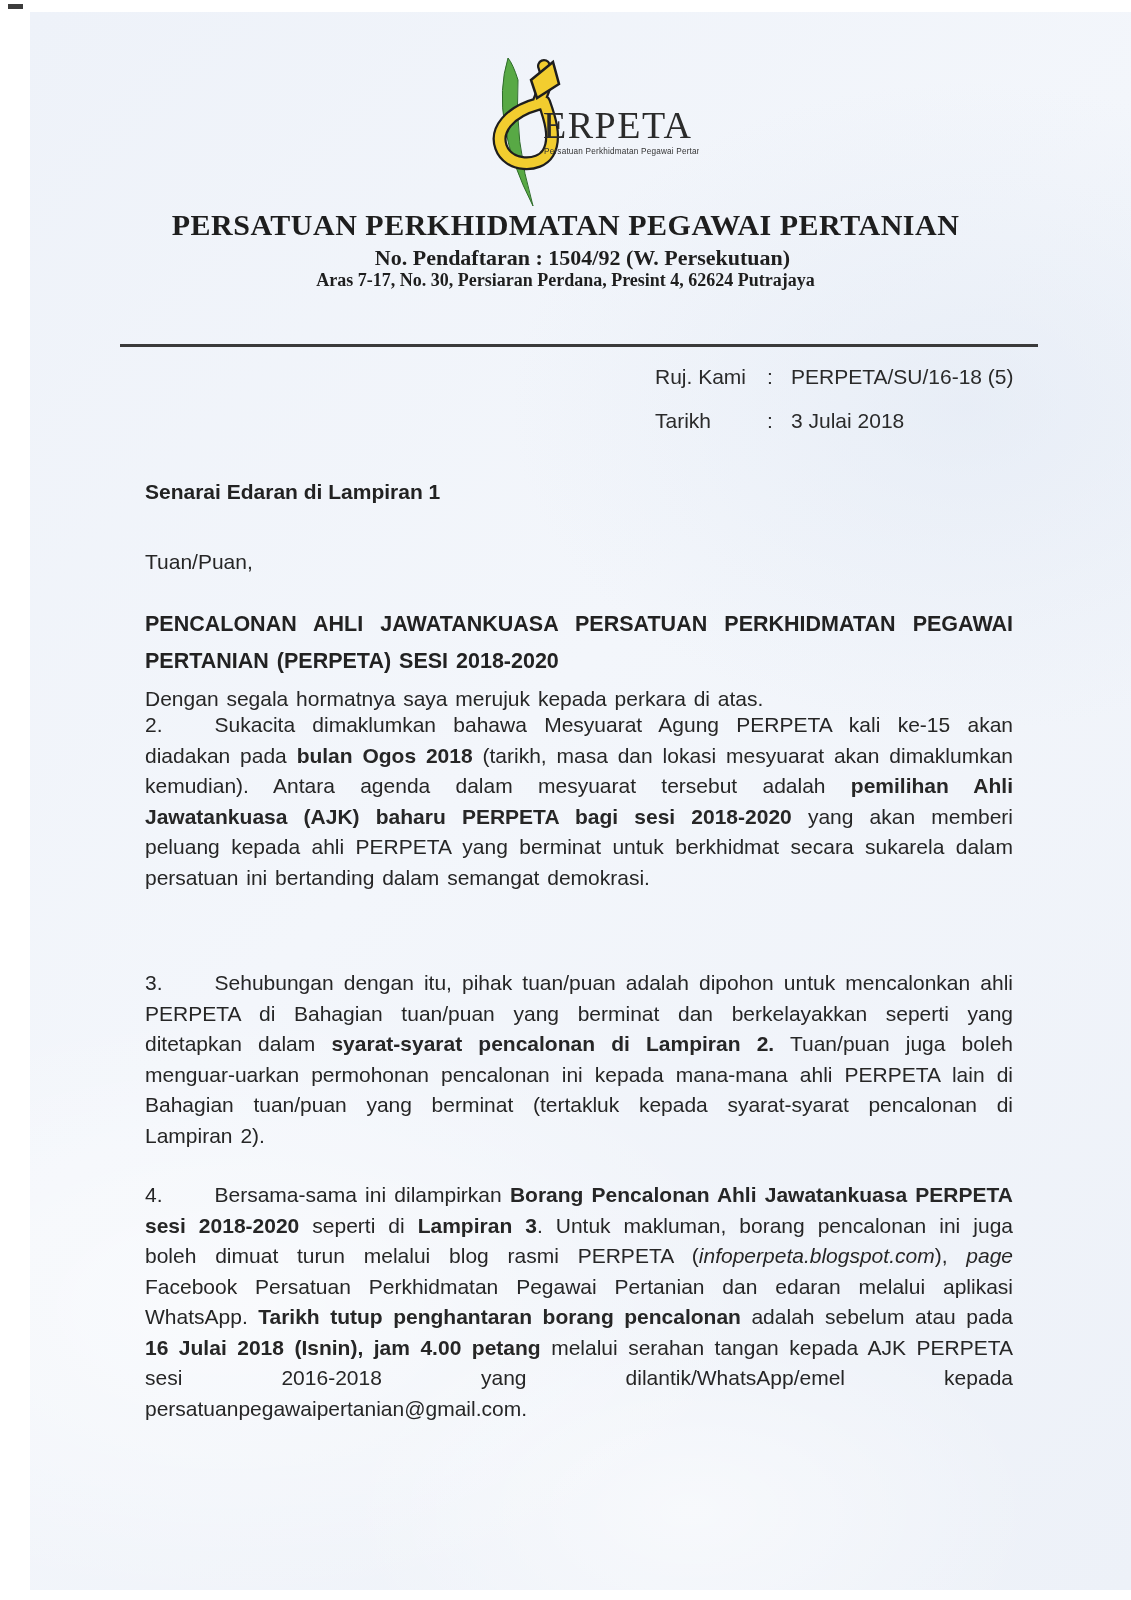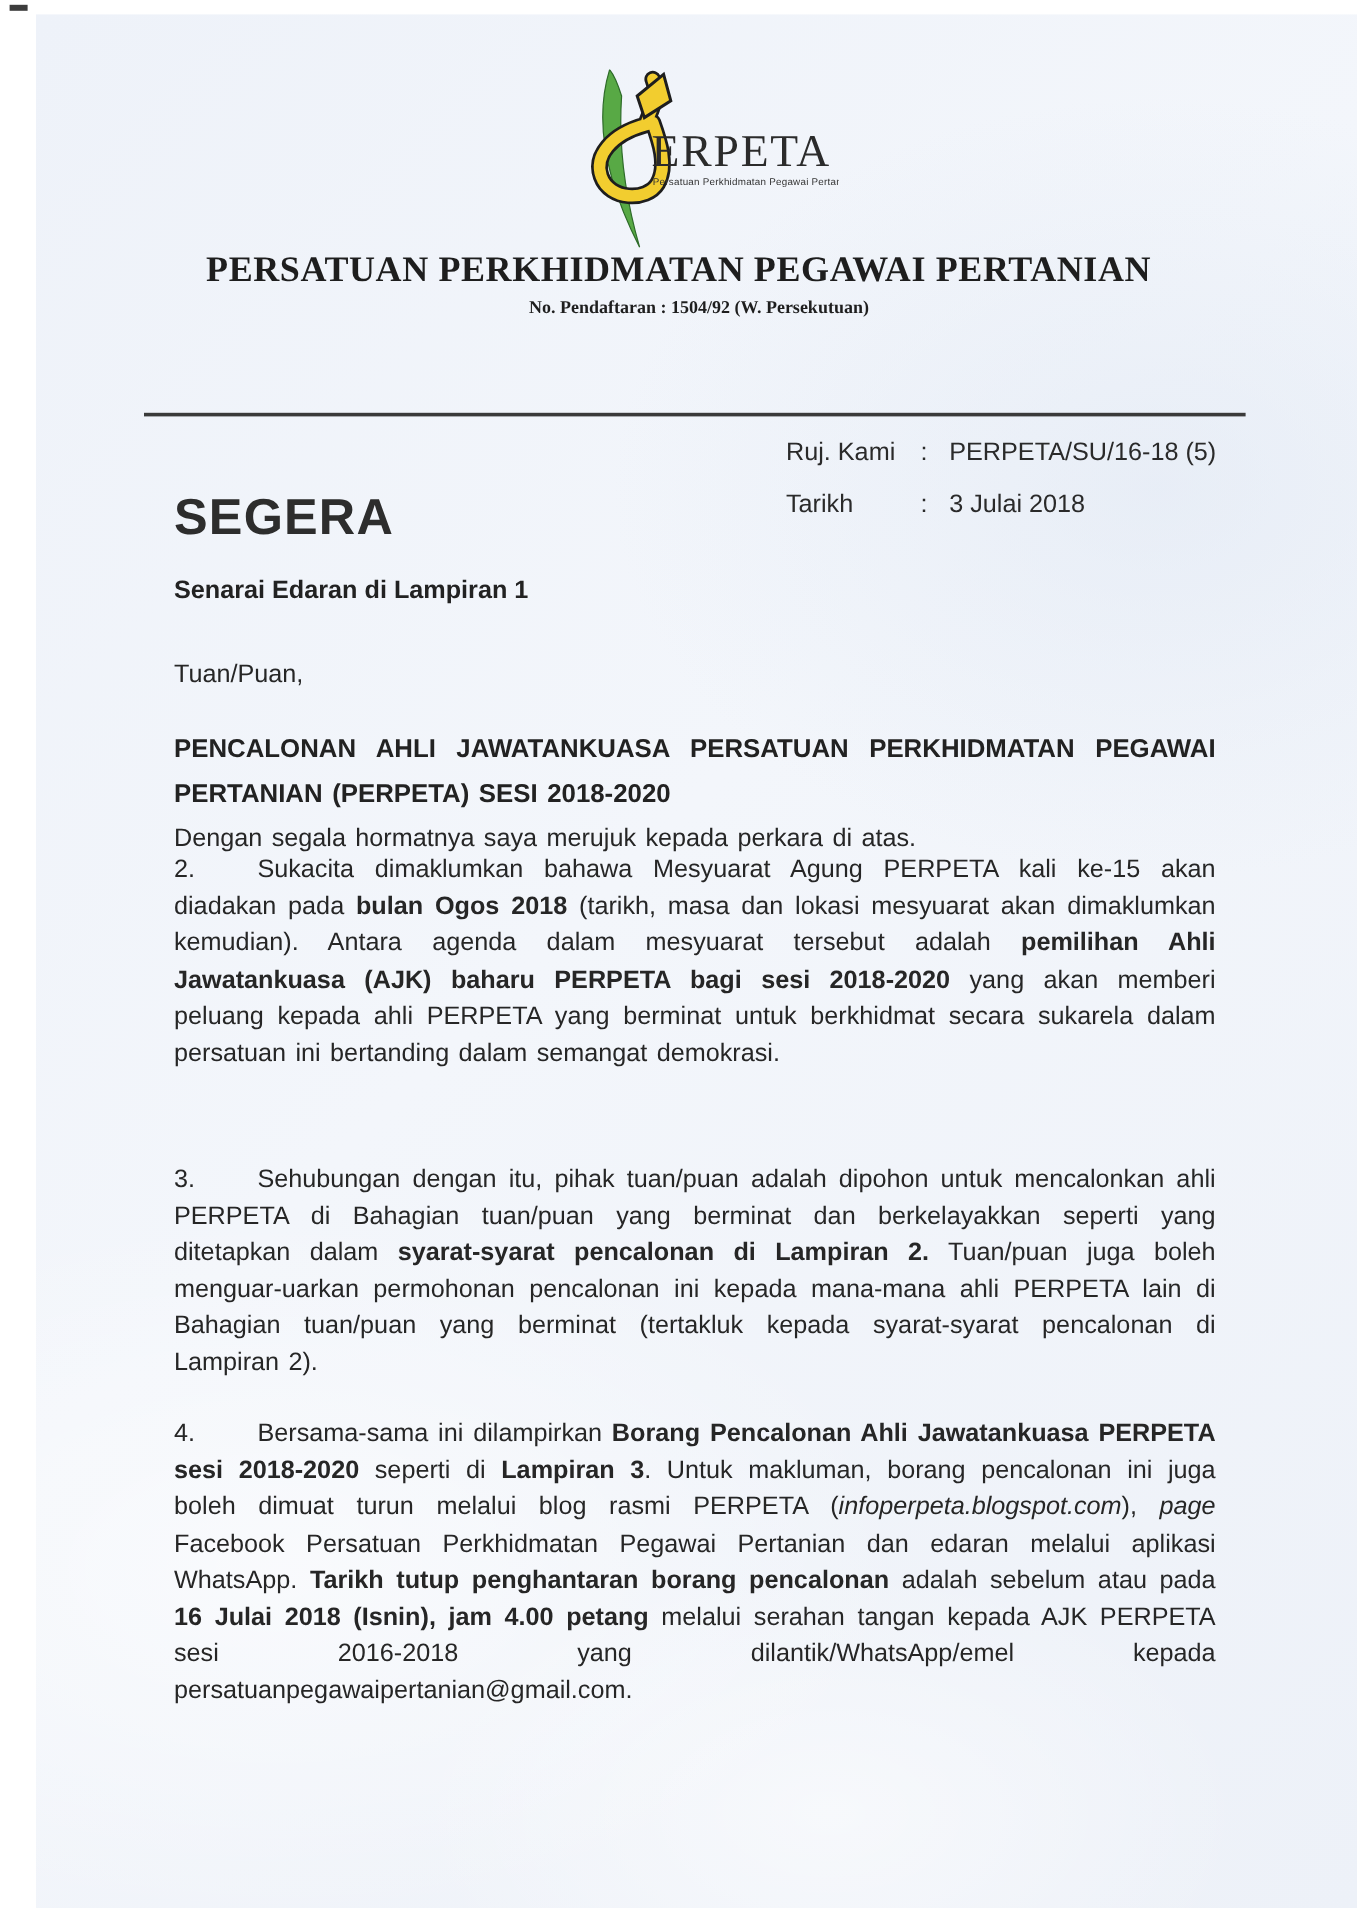--- a/index.html
+++ b/index.html
@@ -19,21 +19,21 @@
   }
   .abs { position:absolute; }
 
   .logo-wrap { left:457px; top:46px; width:212px; height:154px;text-align:center; }
 
   .letterhead {
     left:0; right:30px; top:196px; text-align:center;
     font-family:"Liberation Serif", serif; font-weight:bold; color:#1e1e1e;
   }
   .lh-line1, .lh-line2 { font-size:30px; line-height:33px; letter-spacing:.5px; }
-  .lh-reg  { font-size:15px; line-height:25px; margin-top:4px;padding-left:34px; }
+  .lh-reg  { font-size:22px; line-height:25px; margin-top:4px;padding-left:34px; }
   .lh-addr { font-size:18px; line-height:21px; }
 
   .rule { left:90px; top:332px; width:918px; height:3px; background:#3a3a3a; }
 
   .meta-row { display:flex; font-size:21px; color:#2a2a2a; }
   .meta-ref  { left:625px; top:353px; }
   .meta-date { left:625px; top:397px; }
   .meta-label { width:112px; }
   .meta-sep { width:24px; }
 
@@ -77,36 +77,36 @@
       <path d="M44,22 L66,4 L72,26 L50,40 Z" fill="#f2cd2f" stroke="#1e1e1e" stroke-width="2.5"></path>
 
       <text x="56" y="80" font-family="Liberation Serif, serif" font-size="38" letter-spacing="1.5" fill="#2b2b2b">ERPETA</text>
       <text x="57" y="96" font-family="Liberation Sans, sans-serif" font-size="8.2" letter-spacing="0.2" fill="#333">Persatuan Perkhidmatan Pegawai Pertanian</text>
     </svg>
   </div>
 
   <div class="abs letterhead">
     <div class="lh-line1">PERSATUAN PERKHIDMATAN PEGAWAI PERTANIAN</div>
     <div class="lh-reg">No. Pendaftaran : 1504/92 (W. Persekutuan)</div>
+    <div class="lh-addr">Aras 7-17, No. 30, Persiaran Perdana, Presint 4, 62624 Putrajaya</div>
   </div>
 
   <div class="abs rule"></div>
 
   <div class="abs meta-row meta-ref">
     <span class="meta-label">Ruj. Kami</span>
     <span class="meta-sep">:</span>
     <span>PERPETA/SU/16-18 (5)</span>
   </div>
   <div class="abs meta-row meta-date">
     <span class="meta-label">Tarikh</span>
     <span class="meta-sep">:</span>
     <span>3 Julai 2018</span>
   </div>
 
-  <div class="abs urgency">SEGERA</div>
 
   <div class="abs distribution">Senarai Edaran di Lampiran 1</div>
 
   <div class="abs salutation">Tuan/Puan,</div>
 
   <div class="abs subject">PENCALONAN AHLI JAWATANKUASA PERSATUAN PERKHIDMATAN PEGAWAI PERTANIAN (PERPETA) SESI 2018-2020</div>
 
   <div class="para para-1"><span>Dengan segala hormatnya saya merujuk kepada perkara di atas.</span></div>
   <div class="para para-2"><span>2.</span><span class="tab"></span><span>Sukacita dimaklumkan bahawa Mesyuarat Agung PERPETA kali ke-15 akan diadakan pada </span><span class="b">bulan Ogos 2018</span><span> (tarikh, masa dan lokasi mesyuarat akan dimaklumkan kemudian). Antara agenda dalam mesyuarat tersebut adalah </span><span class="b">pemilihan Ahli Jawatankuasa (AJK) baharu PERPETA bagi sesi 2018-2020</span><span> yang akan memberi peluang kepada ahli PERPETA yang berminat untuk berkhidmat secara sukarela dalam persatuan ini bertanding dalam semangat demokrasi.</span></div>
   <div class="para para-3"><span>3.</span><span class="tab"></span><span>Sehubungan dengan itu, pihak tuan/puan adalah dipohon untuk mencalonkan ahli PERPETA di Bahagian tuan/puan yang berminat dan berkelayakkan seperti yang ditetapkan dalam </span><span class="b">syarat-syarat pencalonan di Lampiran 2.</span><span> Tuan/puan juga boleh menguar-uarkan permohonan pencalonan ini kepada mana-mana ahli PERPETA lain di Bahagian tuan/puan yang berminat (tertakluk kepada syarat-syarat pencalonan di Lampiran 2).</span></div>

